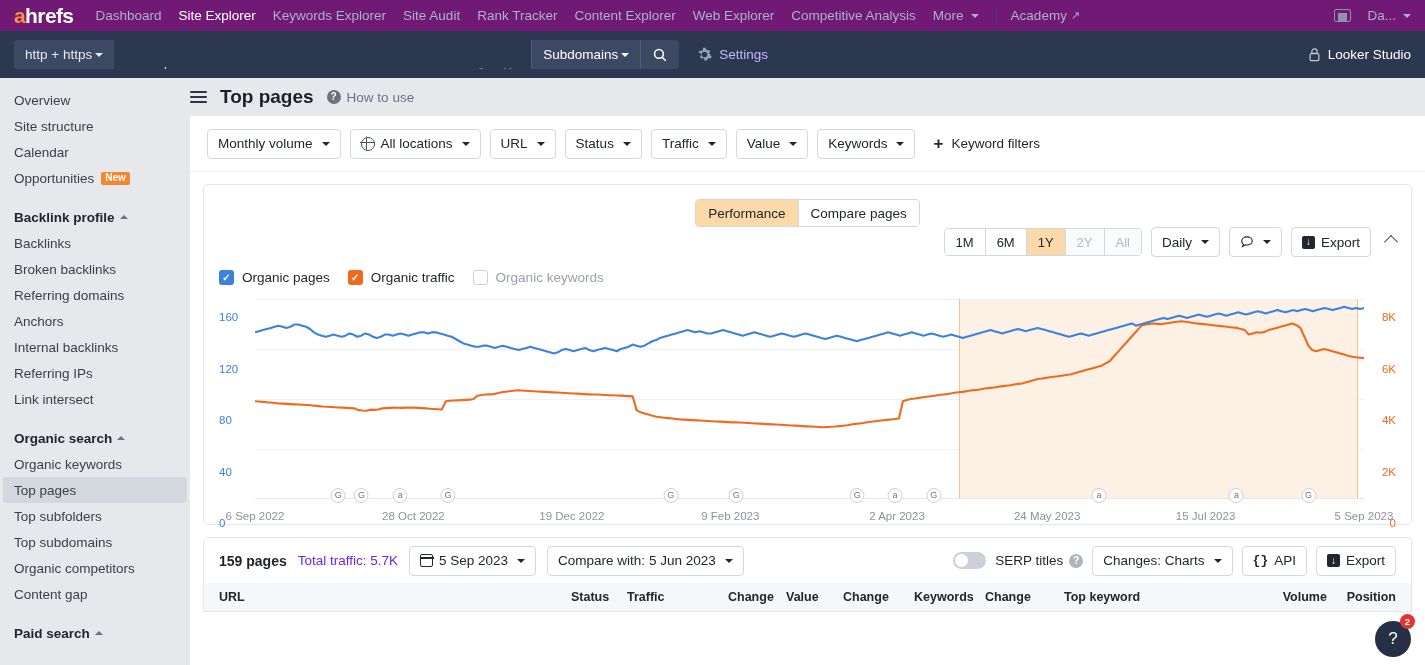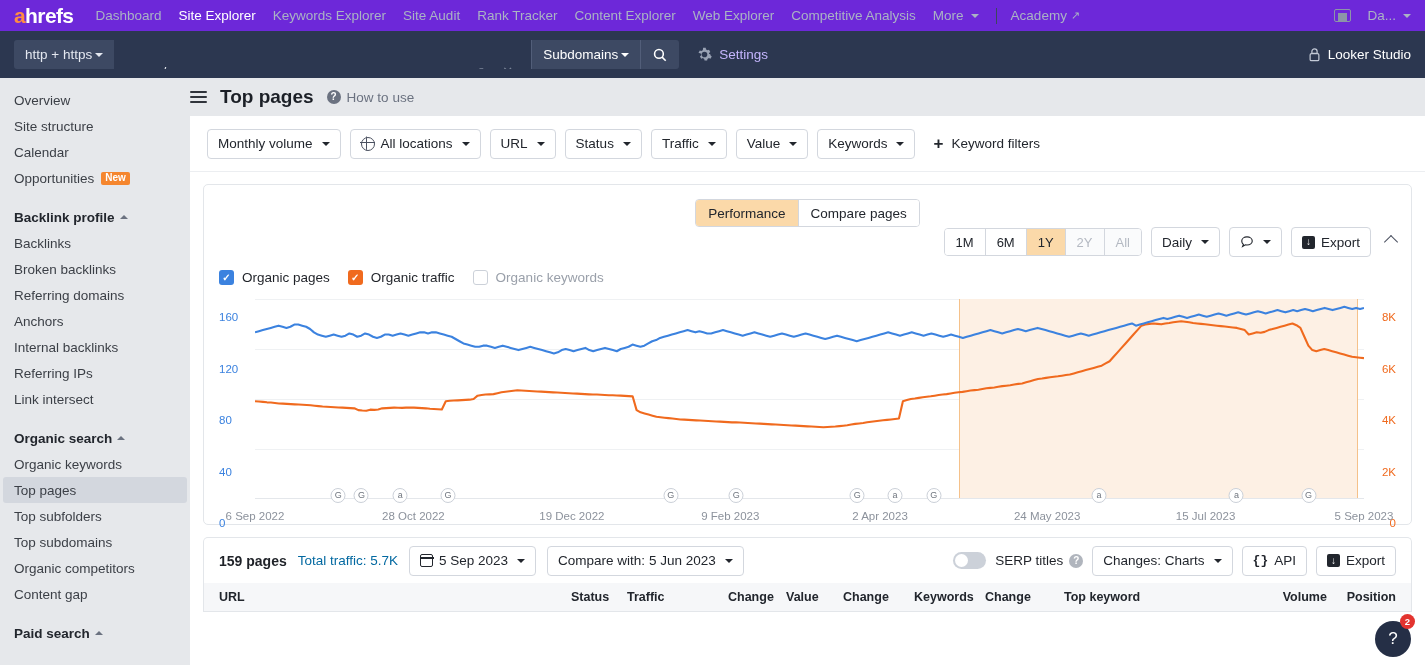--- a/index.html
+++ b/index.html
@@ -8,21 +8,21 @@
     font-family: "Liberation Sans", sans-serif;
     font-size: 13px;
     color: #1f2228;
     background: #e6e8eb;
     -webkit-font-smoothing: antialiased;
   }
 
   
   .topnav {
     height: 31px;
-    background: #6d28d9;
+    background: #701a75;
     display: flex;
     align-items: center;
     padding: 0 14px;
     color: #c3c9d6;
     font-size: 13.5px;
     white-space: nowrap;
   }
   .logo {
     font-weight: bold;
     font-size: 21px;
@@ -263,21 +263,21 @@
   }
 
   
   .bottombar {
     display: flex; align-items: center; gap: 11px;
     padding: 0 15px; height: 46px; border-top: 1px solid #eceef1;
     margin: 12px 13px 0 13px; background:#fff;
     border:1px solid #e3e6ea; border-bottom:none; border-radius:5px 5px 0 0;
   }
   .pages-count { font-weight: bold; font-size: 14px; }
-  .tot-traffic { font-size: 13.5px; color: #0369a1; }
+  .tot-traffic { font-size: 13.5px; color: #6d28d9; }
   .calico {
     width: 13px; height: 13px; border: 1.5px solid #22262d; border-radius: 2px;
     position: relative;
   }
   .calico:before {
     content:""; position:absolute; left:-1.5px; right:-1.5px; top:1.5px;
     height:2.5px; background:#22262d;
   }
   .toggle {
     width: 33px; height: 17px; border-radius: 9px; background: #ccd1d9;
@@ -618,21 +618,21 @@
               <div class="marker" style="left: 714.708px;">G</div>
               <div class="marker" style="left: 879.949px;">a</div>
               <div class="marker" style="left: 1017.47px;">a</div>
               <div class="marker" style="left: 1089.55px;">G</div>
             </div>
           <div id="xlabels">
               <div class="xlab" style="left: 36px;">6 Sep 2022</div>
               <div class="xlab" style="left: 194.429px;">28 Oct 2022</div>
               <div class="xlab" style="left: 352.857px;">19 Dec 2022</div>
               <div class="xlab" style="left: 511.286px;">9 Feb 2023</div>
-              <div class="xlab" style="left: 661px;">2 Apr 2023</div>
+              <div class="xlab" style="left: 678px;">2 Apr 2023</div>
               <div class="xlab" style="left: 828.143px;">24 May 2023</div>
               <div class="xlab" style="left: 986.571px;">15 Jul 2023</div>
               <div class="xlab" style="left: 1145px;">5 Sep 2023</div>
             </div>
         </div>
       </div>
 
       <div class="bottombar">
         <div class="pages-count">159 pages</div>
         <div class="tot-traffic">Total traffic: 5.7K</div>

